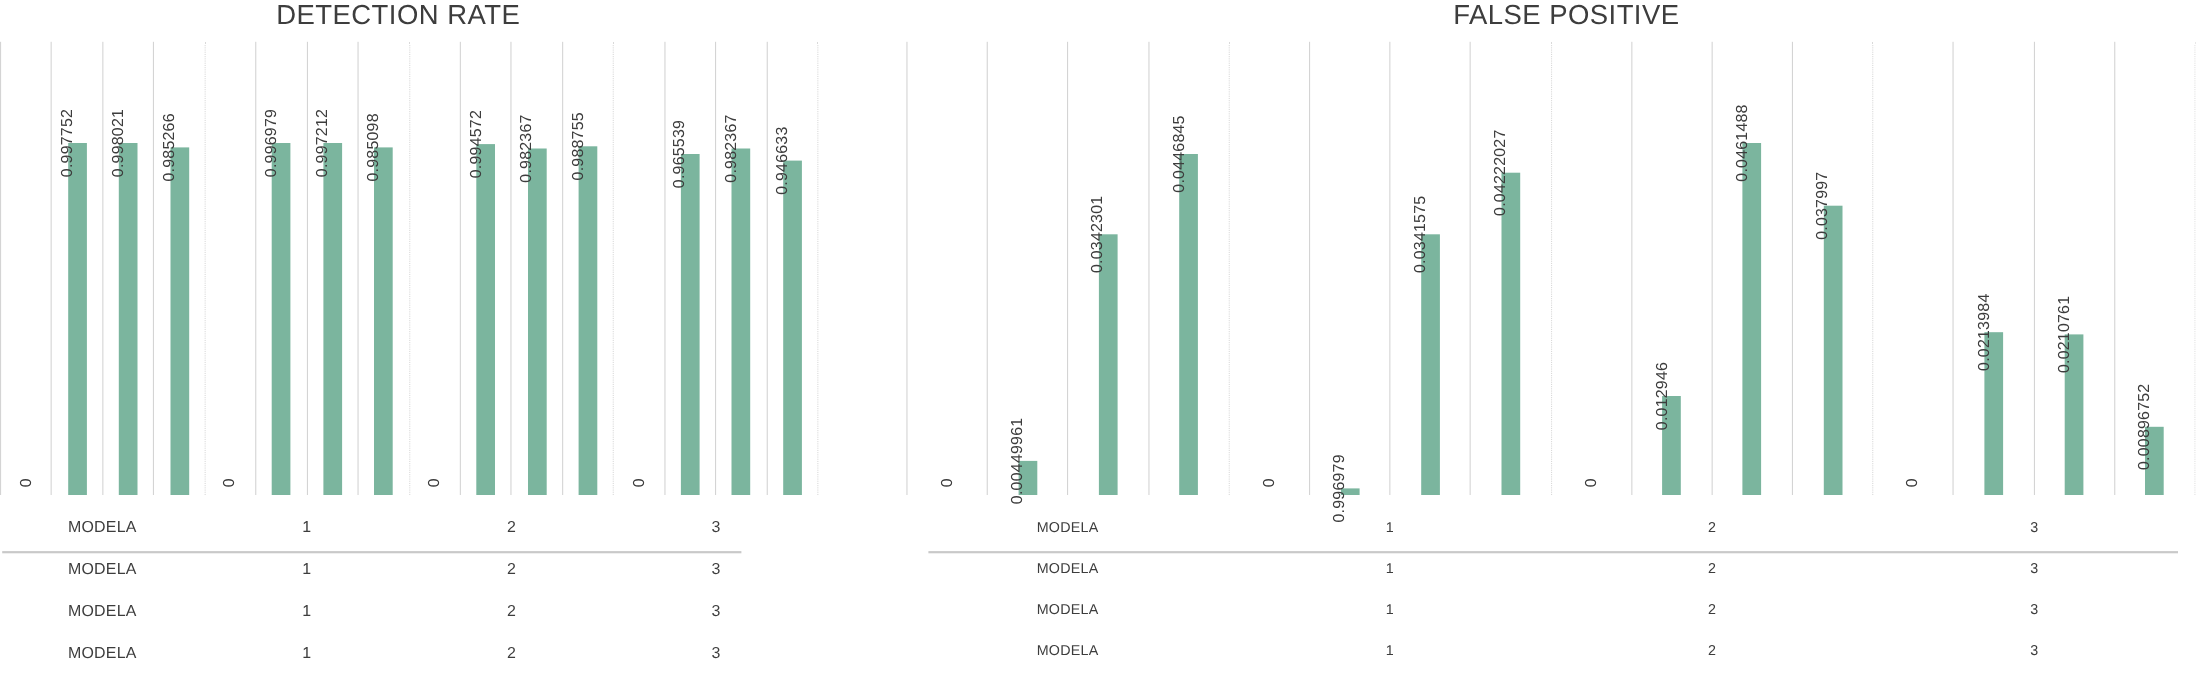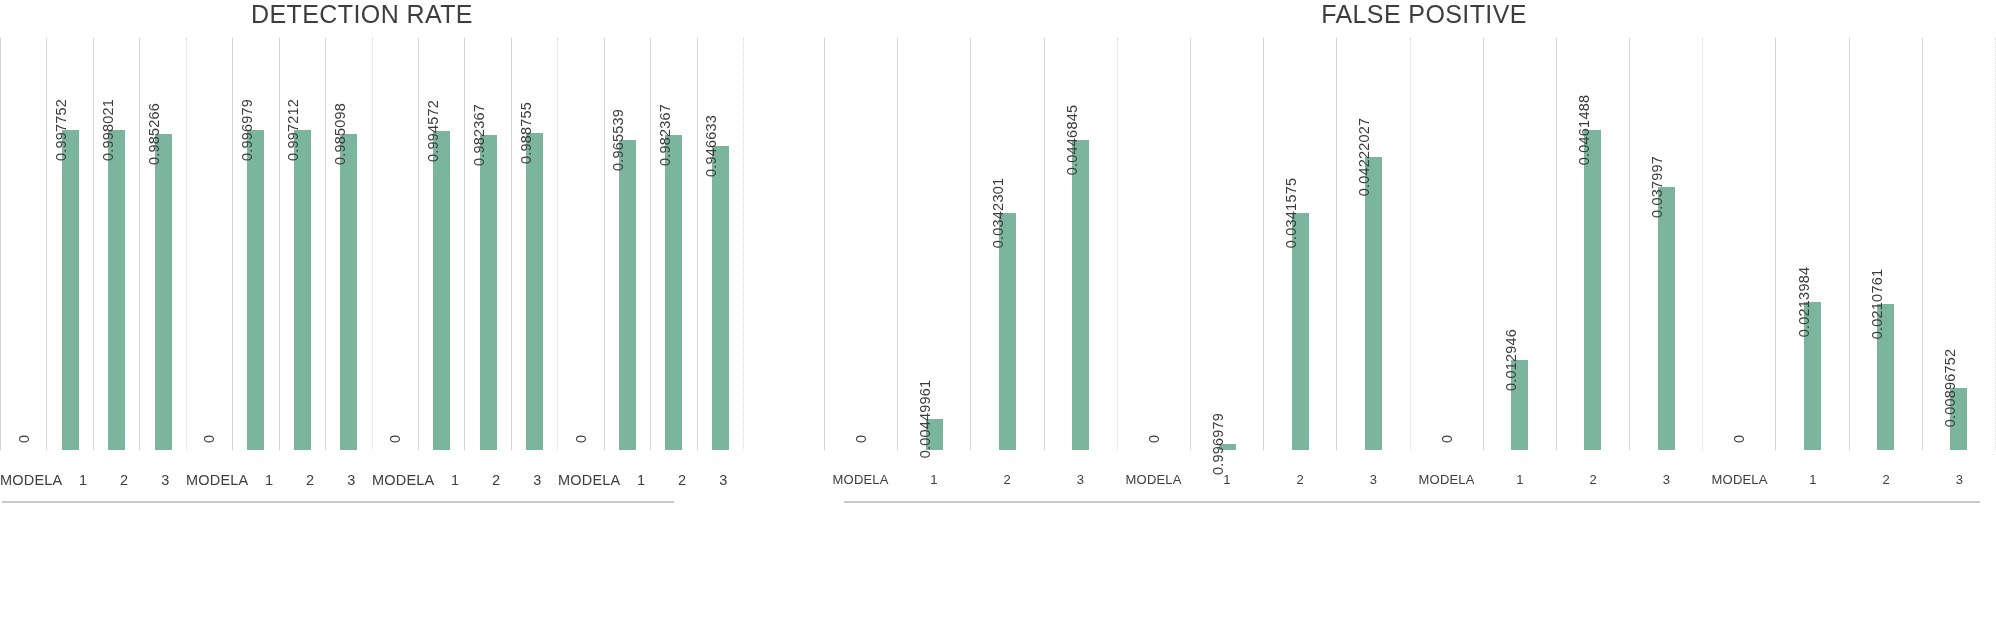--- a/index.html
+++ b/index.html
@@ -118,21 +118,21 @@
   }
 
   
   .axis{
     position:absolute;
     top:412px;
     left:0;
     right:0;
     height:50px;
     display:flex;
-    flex-direction:row;
+    flex-direction:column;
   }
   .axis-group{
     flex:1 1 0;
     display:flex;
     flex-direction:row;
   }
   .axis-cell{
     flex:1 1 0;
     text-align:center;
     font-size:14.5px;

